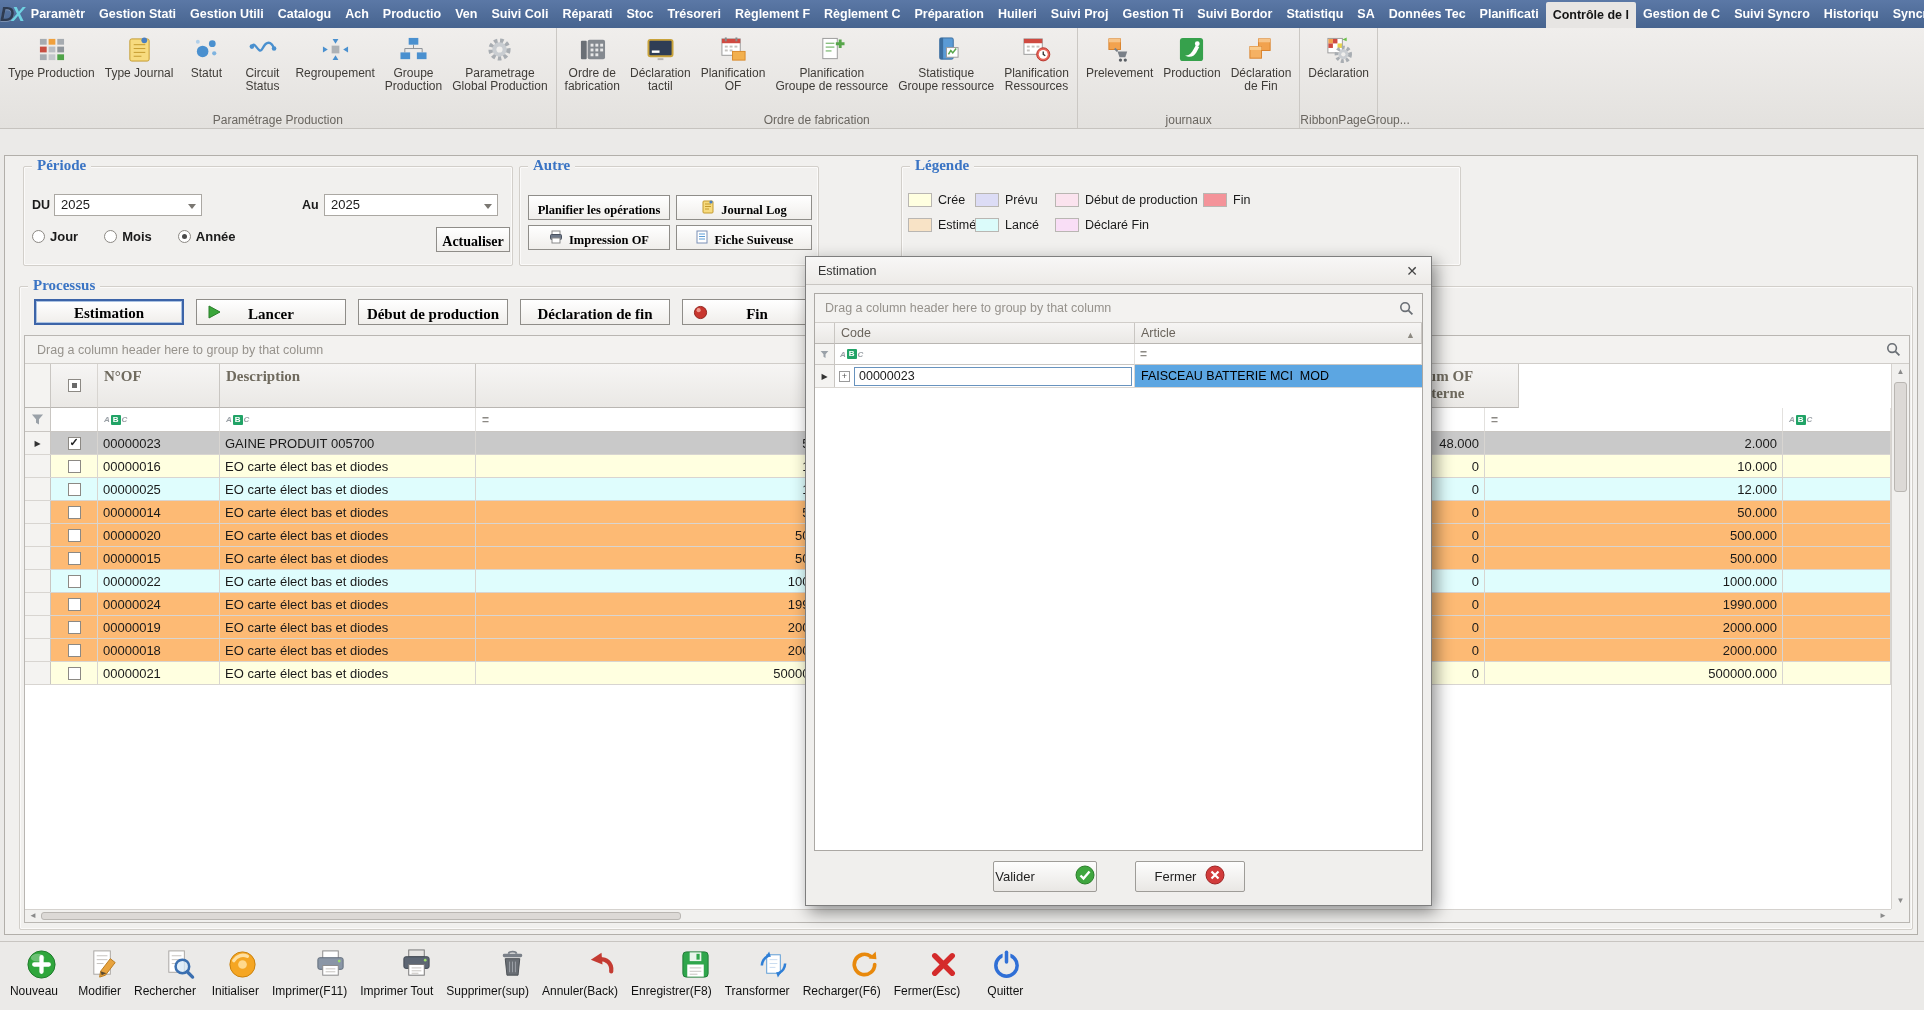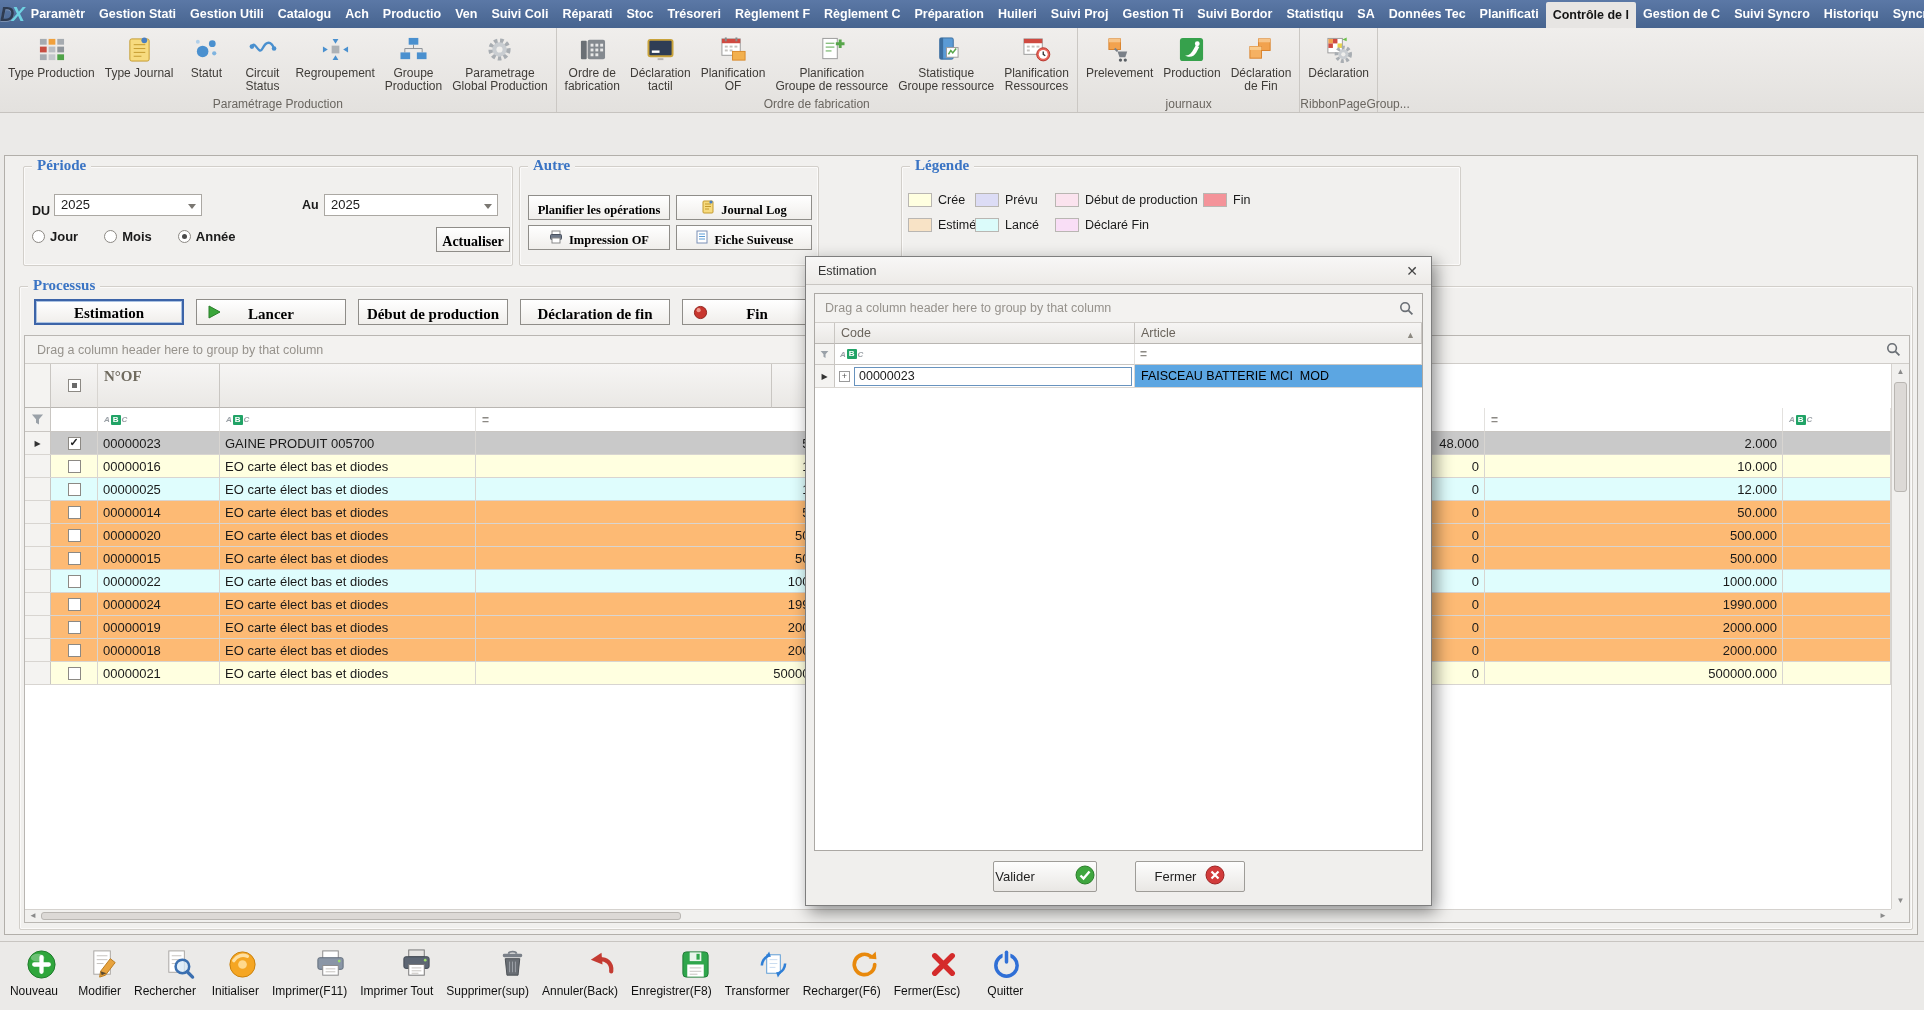--- a/index.html
+++ b/index.html
@@ -13,21 +13,21 @@
     background:linear-gradient(#5b78a6,#47648f);display:flex;align-items:stretch;overflow:hidden;}
   .logo{width:56px;display:flex;align-items:center;justify-content:center;
     font:italic bold 20px "Liberation Sans",sans-serif;letter-spacing:-1px;}
   .logo .ld{color:#2e3b51;text-shadow:0 1px 0 rgba(255,255,255,.25);}
   .logo .lx{color:#6fd2e2;margin-left:-2px;}
   .menu-items{display:flex;align-items:stretch;white-space:nowrap;}
   .menu-item{padding:0 7px;line-height:28px;color:#fff;font-weight:bold;font-size:12.5px;}
   .menu-item.active{background:#e7e5e3;color:#141414;margin-top:2px;line-height:26px;border-radius:2px 2px 0 0;}
 
   
-  .ribbon{position:absolute;top:28px;left:0;width:1924px;height:85px;
+  .ribbon{position:absolute;top:28px;left:0;width:1924px;height:101px;
     background:linear-gradient(#f0eeec,#e3e1de);border-bottom:1px solid #c6c3bf;display:flex;overflow:hidden;}
   .rgroup{position:relative;border-right:1px solid #cbc8c4;padding:3px 3px 16px;display:flex;align-items:flex-start;}
   .rbtns{display:flex;align-items:flex-start;}
   .rbtn{display:flex;flex-direction:column;align-items:center;padding:3px 5px;min-width:56px;border-radius:2px;}
   .rbtn .ricon{height:31px;display:flex;align-items:center;justify-content:center;}
   .rbtn .rlabel{font-size:12px;color:#3f3c38;text-align:center;white-space:pre-line;line-height:1.12;margin-top:2px;}
   .rgroup-label{position:absolute;bottom:1px;left:0;right:0;text-align:center;font-size:12px;color:#6a6660;margin-top:42px;}
 
   
   .tabstrip{position:absolute;top:129px;left:0;width:1924px;height:26px;background:#e9e7e5;border-bottom:1px solid #aba8a4;}
@@ -445,21 +445,21 @@
         </div>
         <div class="rgroup-label">RibbonPageGroup...</div>
       </div>
     </div>
 
 
   <div class="content">
 
     <div class="gbox periode">
       <span class="gtitle">Période</span>
-      <span class="lbl" style="left:8px;top:37px;">DU</span>
+      <span class="lbl" style="left:8px;top:31px;">DU</span>
       <div class="combo" style="left:30px;top:27px;width:148px;">
         <span>2025</span>
         <span class="arr"></span>
       </div>
       <span class="lbl" style="left:278px;top:31px;">Au</span>
       <div class="combo" style="left:300px;top:27px;width:174px;">
         <span>2025</span>
         <span class="arr"></span>
       </div>
       <div class="radios" id="periode-radios">
@@ -589,20 +589,23 @@
         </div>
         <div class="gbody">
           <div class="ghead" id="ghead">
               <div class="ghcell indcell"></div>
               <div class="ghcell chkcell">
                 <span class="selall"></span>
               </div>
               <div class="ghcell" style="width: 122px; flex: 0 0 122px;">
                 <span>N°OF</span>
               </div>
+              <div class="ghcell" style="width: 256px; flex: 0 0 256px;">
+                <span>Description</span>
+              </div>
               <div class="ghcell" style="width: 552px; flex: 0 0 552px;">
                 <span></span>
               </div>
               <div class="ghcell" style="width: 85px; flex: 0 0 85px;">
                 <span></span>
               </div>
               <div class="ghcell" style="width: 298px; flex: 0 0 298px;">
                 <span>Qté Restante</span>
                 <span class="sortarr">▲</span>
               </div>

